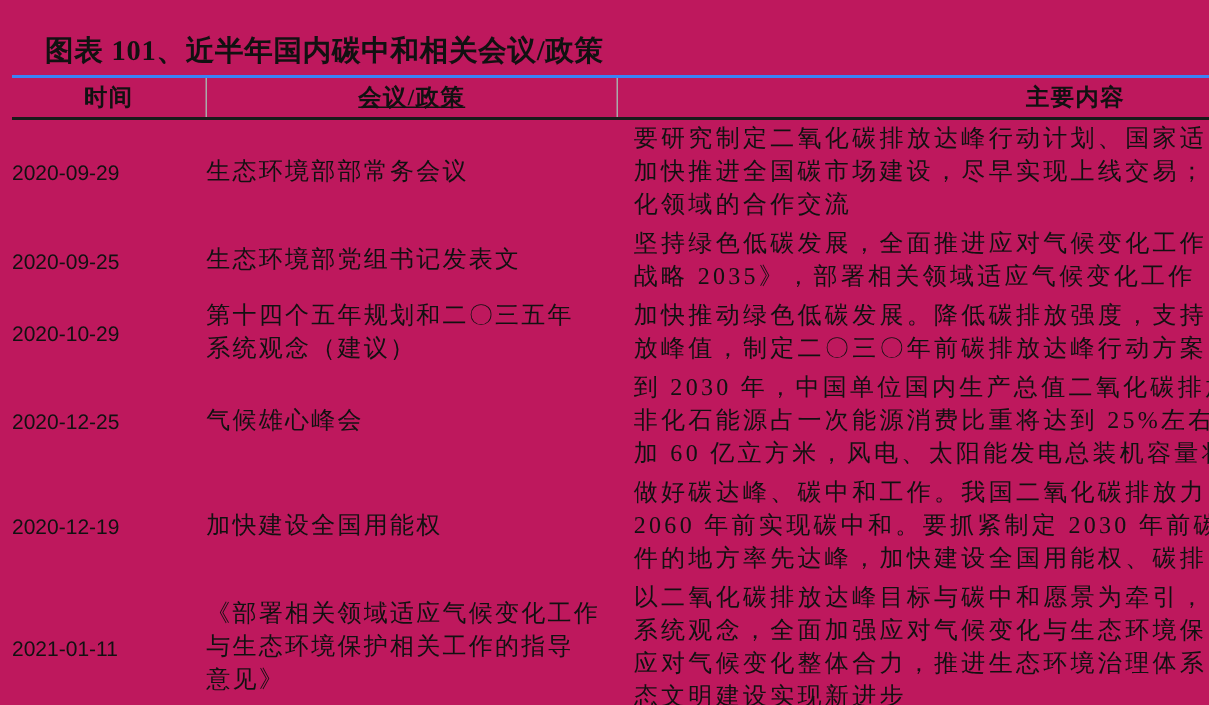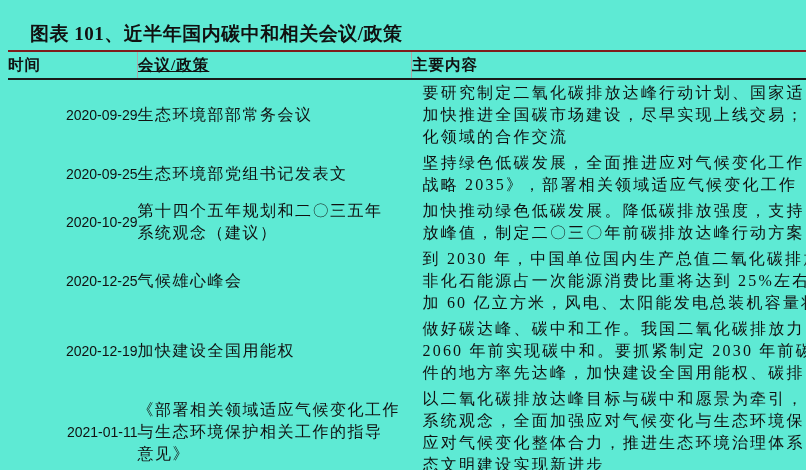--- a/index.html
+++ b/index.html
@@ -1,38 +1,38 @@
 <!DOCTYPE html>
 <html><head>
 <meta charset="utf-8">
 <style>
   html,body{margin:0;padding:0;background:#fff;}
   .page{
-    position:relative;width:806px;height:470px;background:#5eead4;
+    position:relative;width:806px;height:470px;background:#be185d;
     overflow:hidden;color:#111111;
     font-family:"Liberation Serif","DejaVu Serif",serif;
   }
   .title{
     position:absolute;left:30px;top:21px;
     font-size:19px;font-weight:bold;letter-spacing:0.5px;white-space:nowrap;
   }
   table.policy-table{
     position:absolute;left:8px;top:50px;width:1014px;
     border-collapse:collapse;table-layout:fixed;
   }
   thead th{
-    border-top:2px solid #7f1d1d;border-bottom:2px solid #1a1a1a;
+    border-top:2px solid #3b82f6;border-bottom:2px solid #1a1a1a;
     font-size:15.5px;font-weight:bold;height:26px;padding:0;
-    text-align:left;vertical-align:middle;letter-spacing:1px;white-space:nowrap;
+    text-align:center;vertical-align:middle;letter-spacing:1px;white-space:nowrap;
   }
   th.c-date{width:129px;border-right:1px solid #aaaaaa;}
   th.c-policy{width:273px;border-right:1px solid #aaaaaa;text-decoration:underline;}
   tbody td{padding:2px 0;vertical-align:middle;}
   td.c-date{
-    text-align:right;
+    text-align:left;
     font-family:"Liberation Sans","DejaVu Sans",sans-serif;
     font-size:14px;white-space:nowrap;
   }
   td.c-policy .line{
     line-height:22px;font-size:16px;
     letter-spacing:1.5px;white-space:nowrap;
   }
   td.c-content{padding-left:11px;}
   td.c-content .line{
     text-align:left;line-height:22px;font-size:16px;

